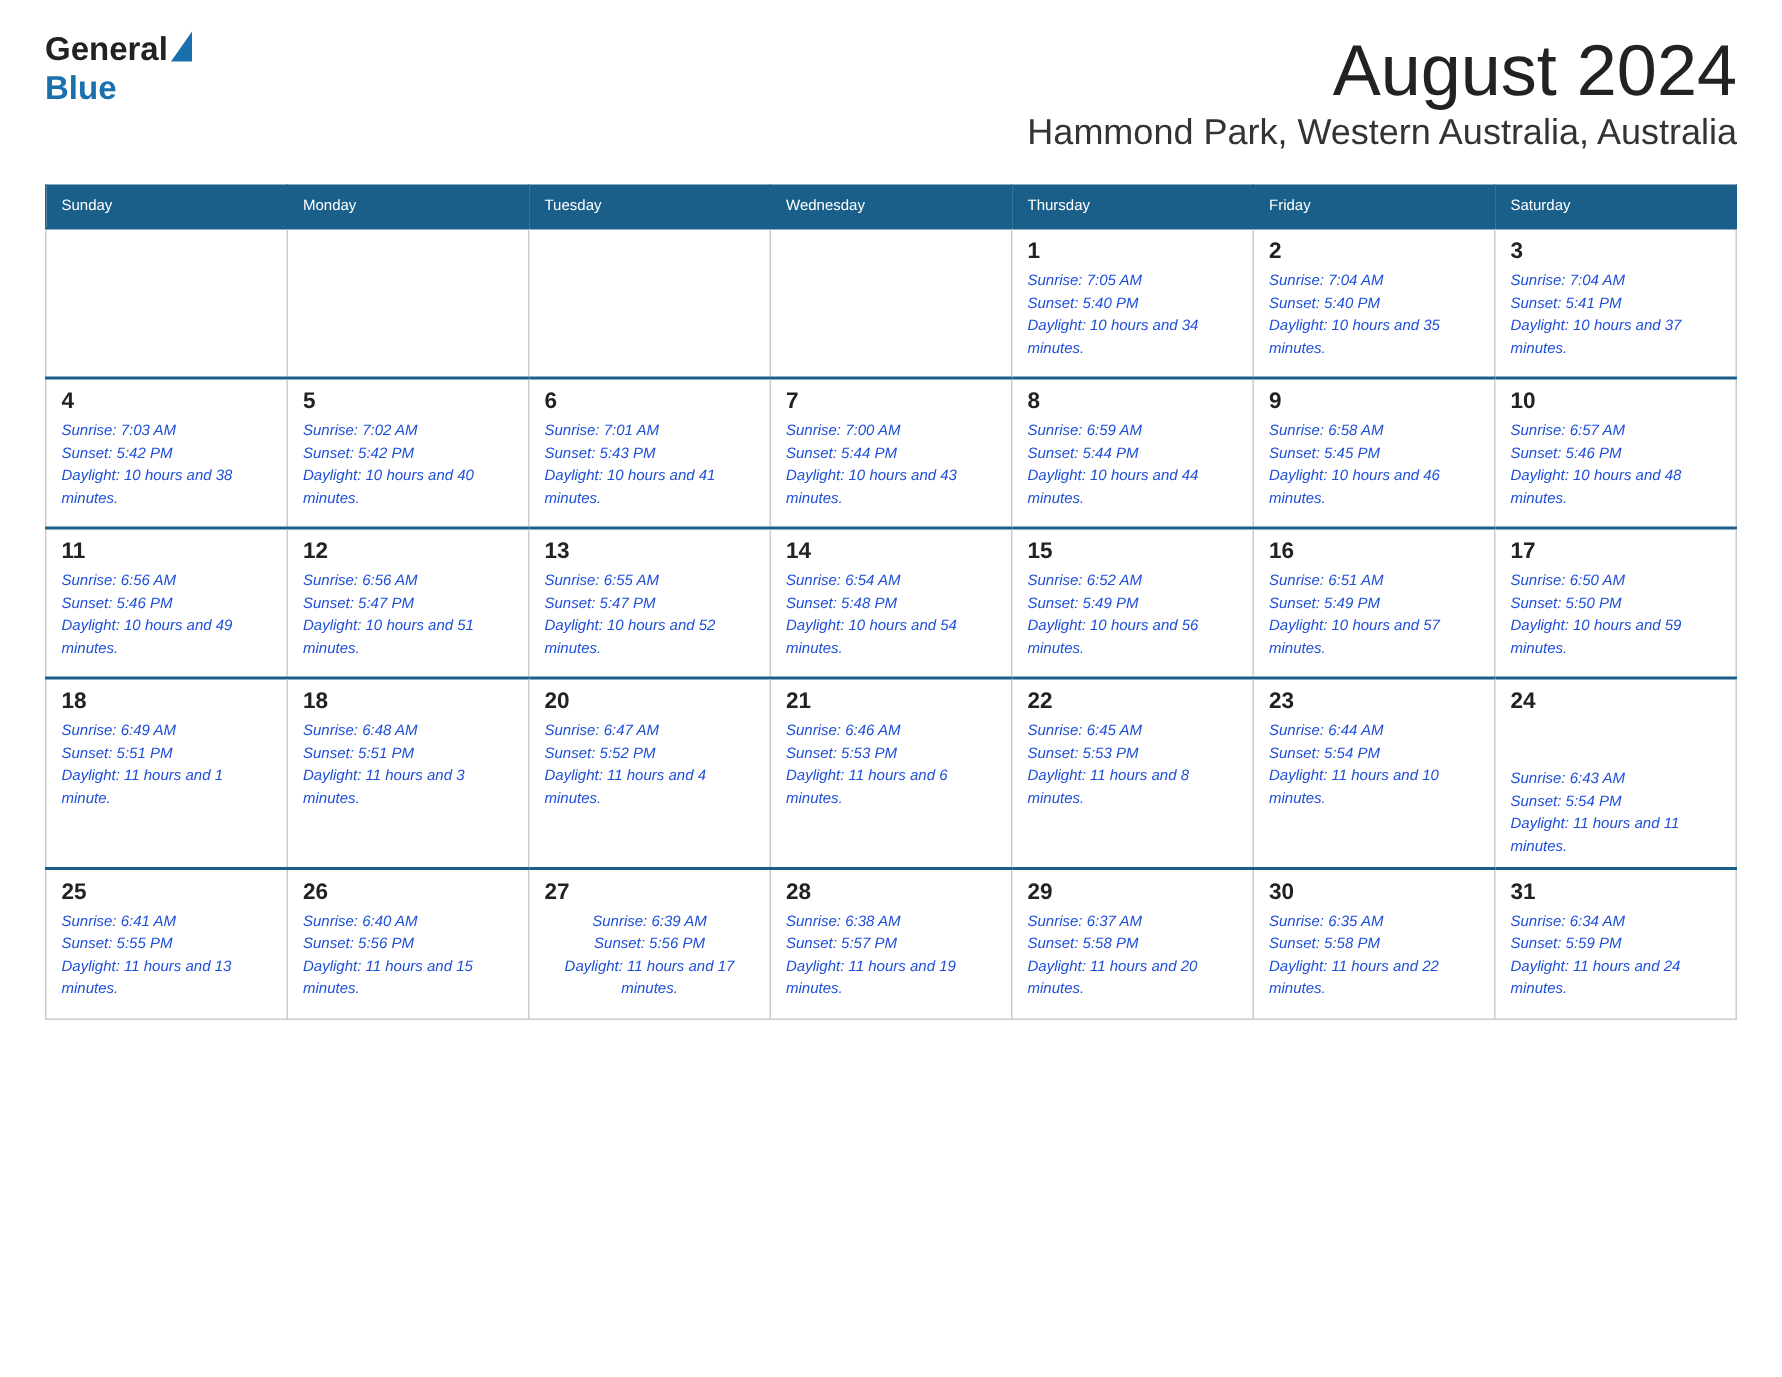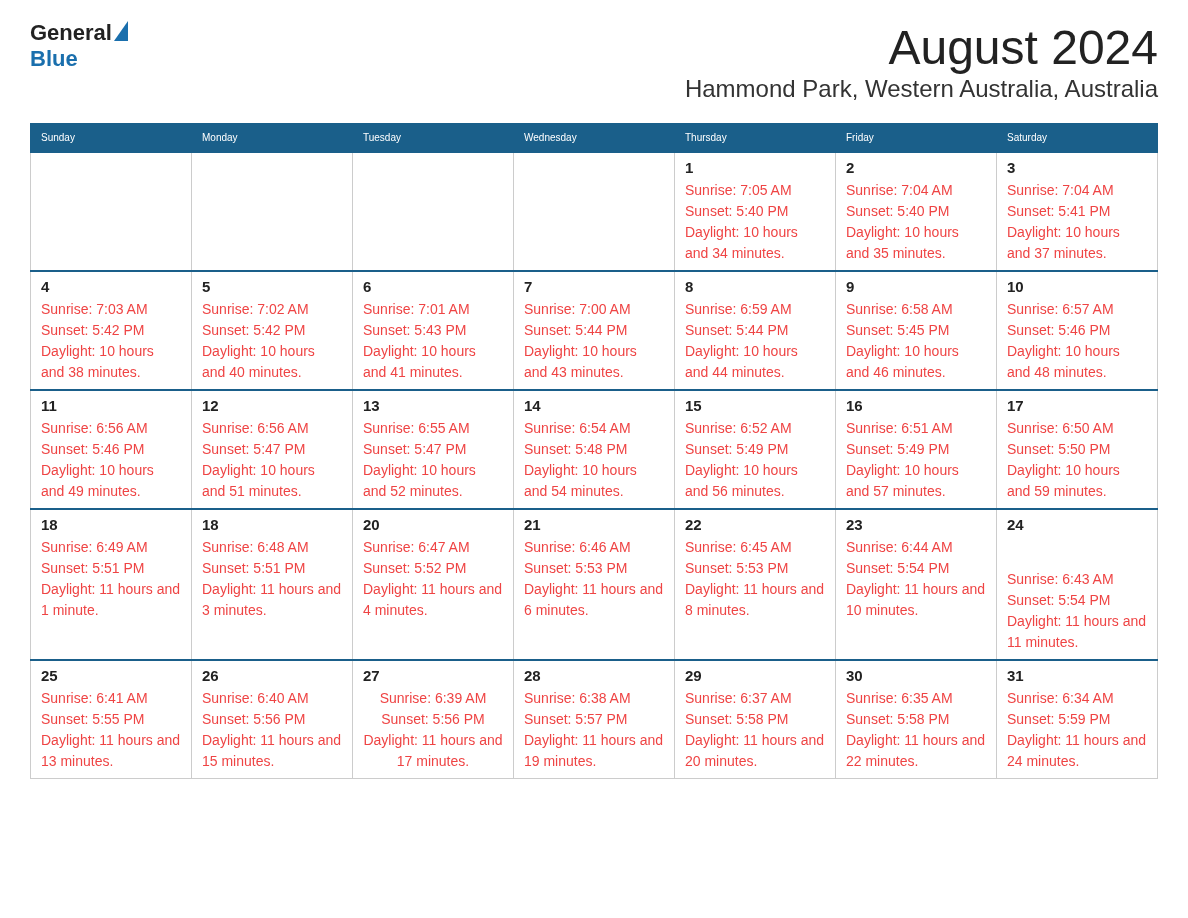--- a/index.html
+++ b/index.html
@@ -76,23 +76,24 @@
       border-top: 2px solid #1a5f8a;
       height: 100px;
     }
     .day-number {
       font-size: 15px;
       font-weight: bold;
       display: block;
       margin-bottom: 4px;
     }
     .day-info {
-      font-size: 14px;
+      font-size: 10px;
       line-height: 1.5;
-      color: #ef4444;
+      color: #1d4ed8;
+      font-style: italic;
     }
   </style>
 </head>
 <body>
 
 <div class="header">
   <div class="logo">
     <div style="display:flex;flex-direction:column;align-items:flex-start;">
       <div style="display:flex;align-items:center;">
         <span class="logo-text-general">General</span>

